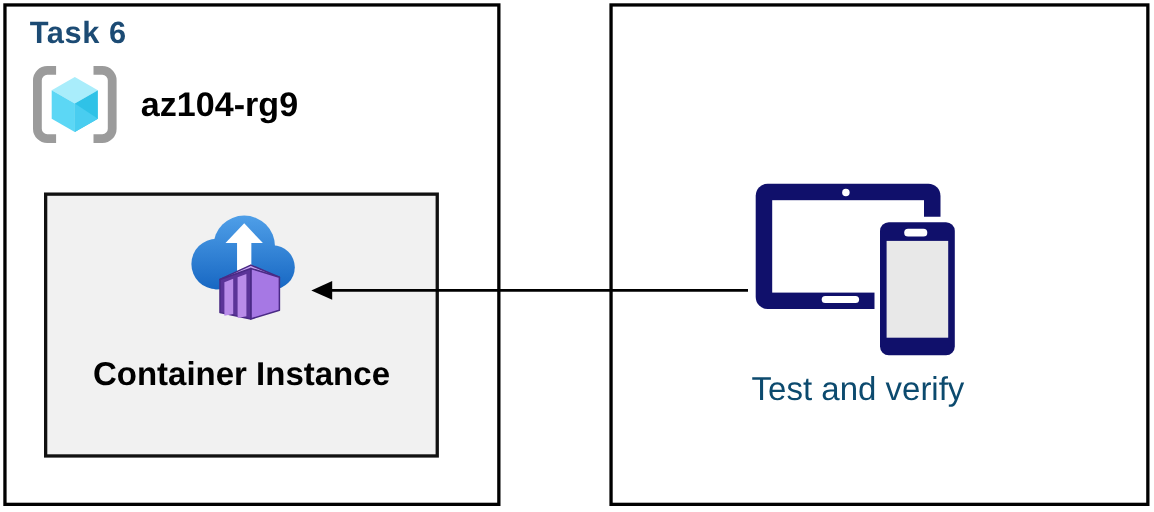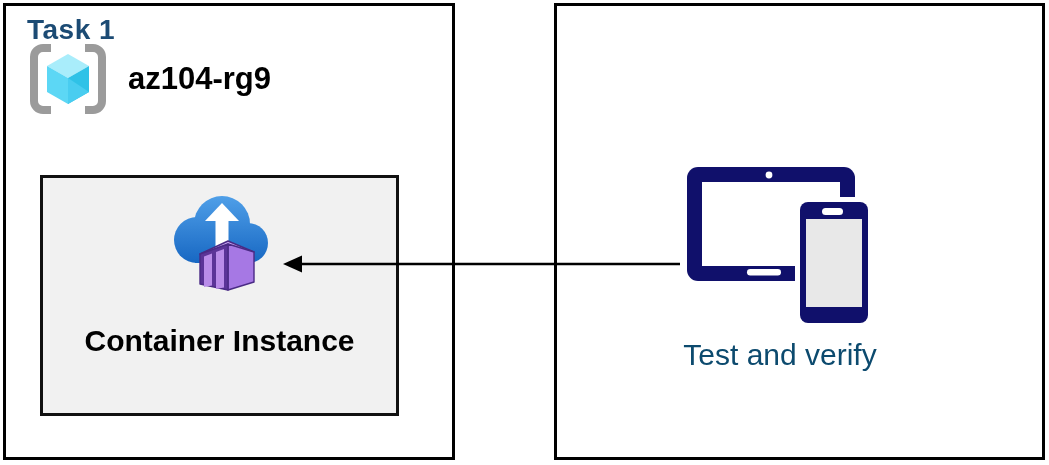--- a/index.html
+++ b/index.html
@@ -11,21 +11,21 @@
     position:absolute; box-sizing:border-box;
     border:3px solid #000000; background:#ffffff;
   }
   #task1-box { left:3px; top:3px; width:452px; height:457px; }
   #task2-box { left:554px; top:3px; width:491px; height:457px; }
   .task-title {
     position:absolute; left:21px; top:8px;
     font-size:28px; font-weight:bold; color:#1c4b74; letter-spacing:0.5px;
   }
   .rg-row {
-    position:absolute; left:22px; top:36px;
+    position:absolute; left:22px; top:52px;
     display:flex; align-items:center; gap:20px;justify-content:center;
   }
   .rg-name { font-size:31px; font-weight:bold; color:#000000; }
   #gray-box {
     position:absolute; left:34px; top:169px; width:359px; height:241px;
     box-sizing:border-box; background:#f1f1f1; border:3px solid #111111;
   }
   #ci-icon { position:absolute; left:50%; top:12px; transform:translateX(-50%); }
   #ci-label {
     position:absolute; left:0; top:146px; width:100%; text-align:center;
@@ -37,21 +37,21 @@
     font-size:30px; font-weight:normal; color:#0c4a6e;
   }
   #arrow-svg { position:absolute; left:280px; top:251px; }
 </style>
 </head>
 <body>
 
 <div id="canvas">
 
   <div id="task1-box" class="task-box">
-    <div class="task-title">Task 1</div>
+    <div class="task-title">Task 6</div>
 
     <div class="rg-row">
 
       <svg width="80" height="74" viewBox="0 0 80 74">
         <path d="M23 6 H15 a9 9 0 0 0 -9 9 V59 a9 9 0 0 0 9 9 H23" fill="none" stroke="#9b9b9b" stroke-width="8"></path>
         <path d="M57 6 H65 a9 9 0 0 1 9 9 V59 a9 9 0 0 1 -9 9 H57" fill="none" stroke="#9b9b9b" stroke-width="8"></path>
         <polygon points="40,12 61,24 40,36 19,24" fill="#a9edfb"></polygon>
         <polygon points="19,24 40,36 40,62 19,50" fill="#5cd7f5"></polygon>
         <polygon points="40,36 61,24 61,50 40,62" fill="#2fc2e7"></polygon>
         <polygon points="40,36 61,50 40,62" fill="#49cdf0"></polygon>

